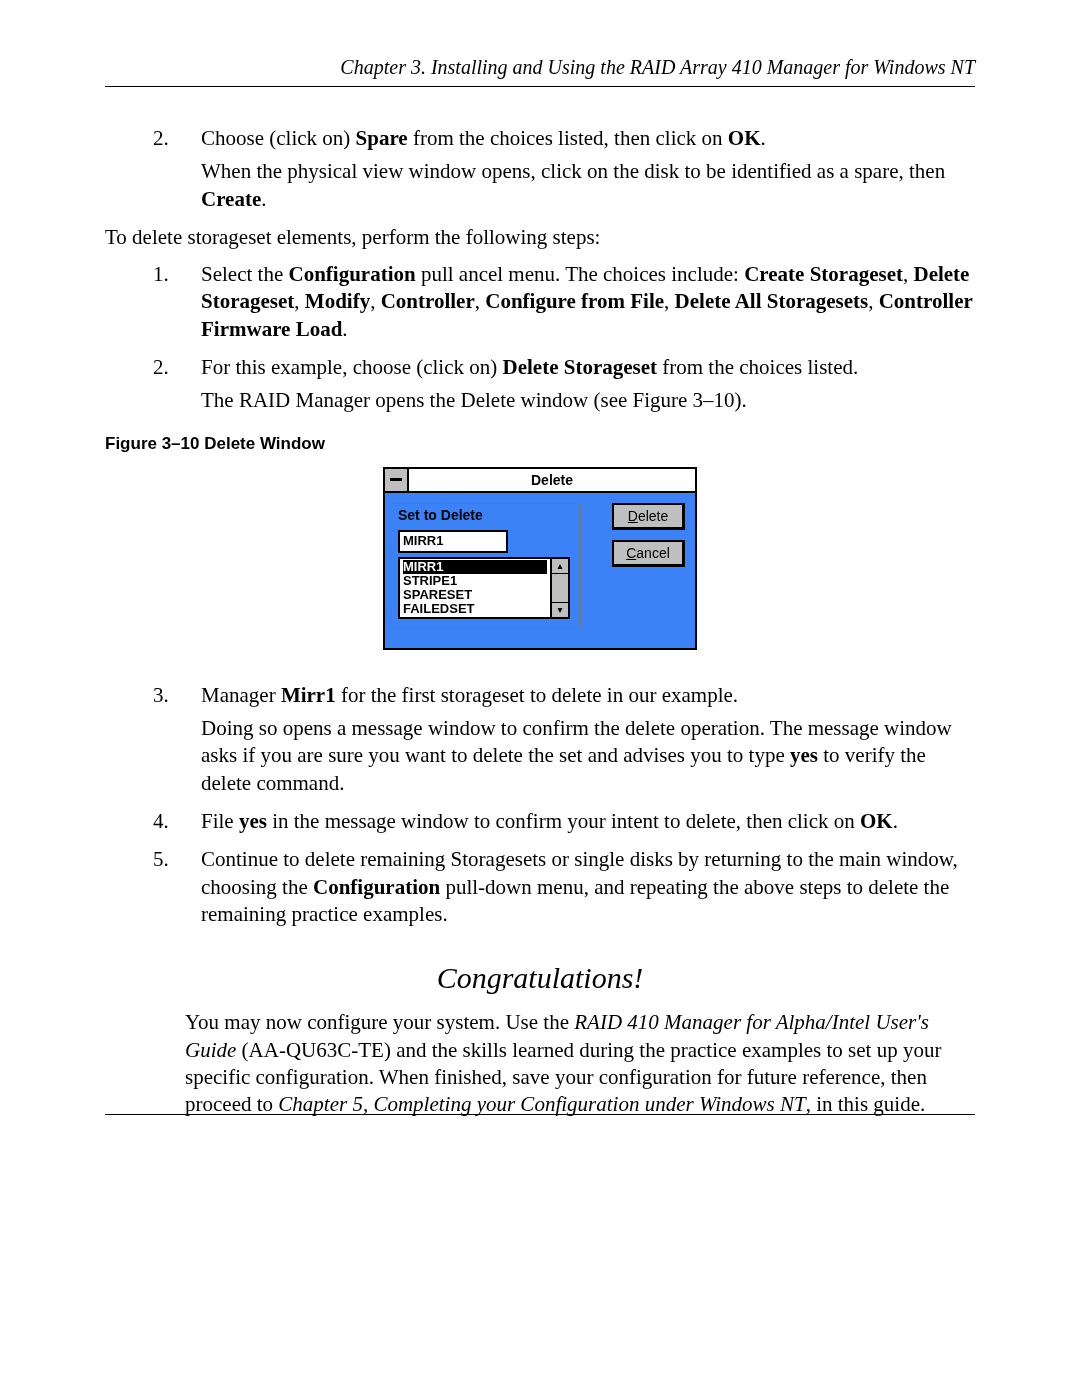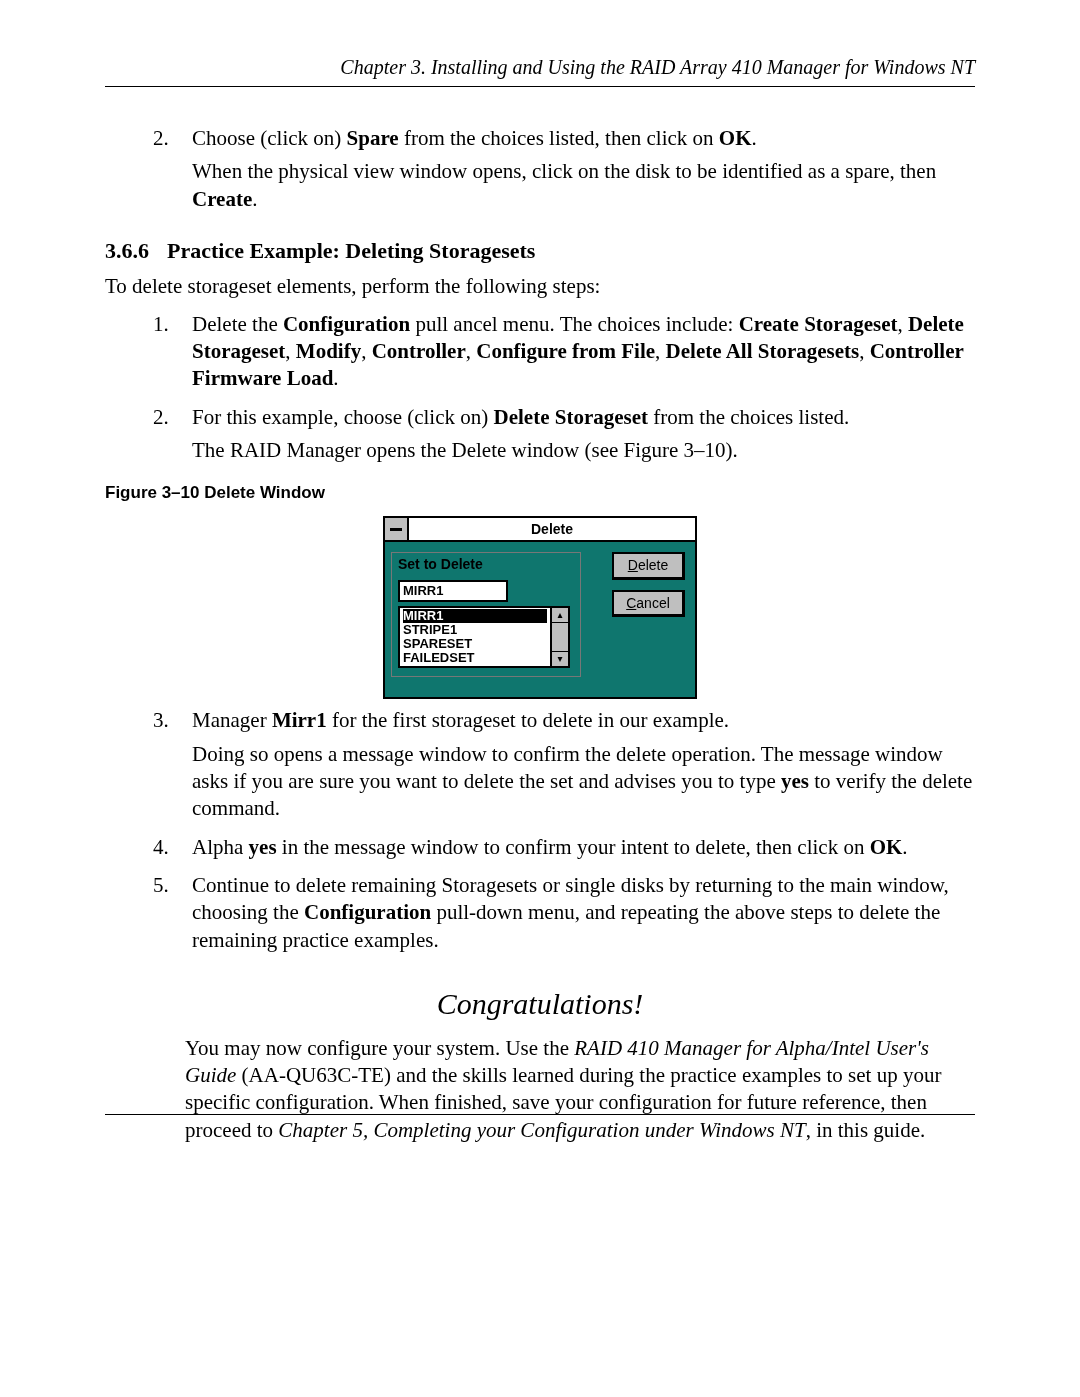--- a/index.html
+++ b/index.html
@@ -41,21 +41,21 @@
     position: relative;
     padding-left: 80px;
     margin-bottom: 11px;
   }
   ol.numbered > li .marker {
     position: absolute;
     left: 48px;
     top: 0;
   }
   ol.numbered > li p {
-    margin: 0 0 6px 7px;
+    margin: 0 0 6px 16px;
   }
   .sect-head {
     font-weight: bold;
     font-size: 22px;
     margin: 24px 0 8px 0;
   }
   .sect-head .number {
     margin-right: 18px;
   }
   .intro {
@@ -82,23 +82,23 @@
     right: 105px;
     bottom: 48px;
     display: flex;
     justify-content: space-between;
     font-size: 20px;
   }
 
   
   .delete-window {
     width: 310px;
-    margin: 0 auto 8px auto;
+    margin: 0 auto 32px auto;
     border: 2px solid #000;
-    background: #0f766e;
+    background: #3b82f6;
     font-family: Arial, Helvetica, sans-serif;
     color: #000;
   }
   .dw-titlebar {
     display: flex;
     align-items: stretch;
     background: #fff;
     border-bottom: 2px solid #000;
     height: 22px;
   }
@@ -216,31 +216,28 @@
       <span class="marker">2.</span>
       <p>
         <span>Choose (click on) </span><b>Spare</b><span> from the choices listed, then click on </span><b>OK</b><span>.</span>
       </p>
       <p>
         <span>When the physical view window opens, click on the disk to be identified as a spare, then </span><b>Create</b><span>.</span>
       </p>
     </li>
   </ol>
 
-  <div class="sect-head">
-    <span class="number">3.6.6</span><span>Practice Example: Deleting Storagesets</span>
-  </div>
 
   <p class="intro">To delete storageset elements, perform the following steps:</p>
 
   <ol class="numbered">
     <li>
       <span class="marker">1.</span>
       <p>
-        <span>Delete the </span><b>Configuration</b><span> pull ancel menu. The choices include: </span><b>Create Storageset</b><span>, </span><b>Delete Storageset</b><span>, </span><b>Modify</b><span>, </span><b>Controller</b><span>, </span><b>Configure from File</b><span>, </span><b>Delete All Storagesets</b><span>, </span><b>Controller Firmware Load</b><span>.</span>
+        <span>Select the </span><b>Configuration</b><span> pull ancel menu. The choices include: </span><b>Create Storageset</b><span>, </span><b>Delete Storageset</b><span>, </span><b>Modify</b><span>, </span><b>Controller</b><span>, </span><b>Configure from File</b><span>, </span><b>Delete All Storagesets</b><span>, </span><b>Controller Firmware Load</b><span>.</span>
       </p>
     </li>
     <li>
       <span class="marker">2.</span>
       <p>
         <span>For this example, choose (click on) </span><b>Delete Storageset</b><span> from the choices listed.</span>
       </p>
       <p>The RAID Manager opens the Delete window (see Figure 3–10).</p>
     </li>
   </ol>
@@ -284,21 +281,21 @@
       <p>
         <span>Manager </span><b>Mirr1</b><span> for the first storageset to delete in our example.</span>
       </p>
       <p>
         <span>Doing so opens a message window to confirm the delete operation. The message window asks if you are sure you want to delete the set and advises you to type </span><b>yes</b><span> to verify the delete command.</span>
       </p>
     </li>
     <li>
       <span class="marker">4.</span>
       <p>
-        <span>Alpha </span><b>yes</b><span> in the message window to confirm your intent to delete, then click on </span><b>OK</b><span>.</span>
+        <span>File </span><b>yes</b><span> in the message window to confirm your intent to delete, then click on </span><b>OK</b><span>.</span>
       </p>
     </li>
     <li>
       <span class="marker">5.</span>
       <p>
         <span>Continue to delete remaining Storagesets or single disks by returning to the main window, choosing the </span><b>Configuration</b><span> pull-down menu, and repeating the above steps to delete the remaining practice examples.</span>
       </p>
     </li>
   </ol>
 

